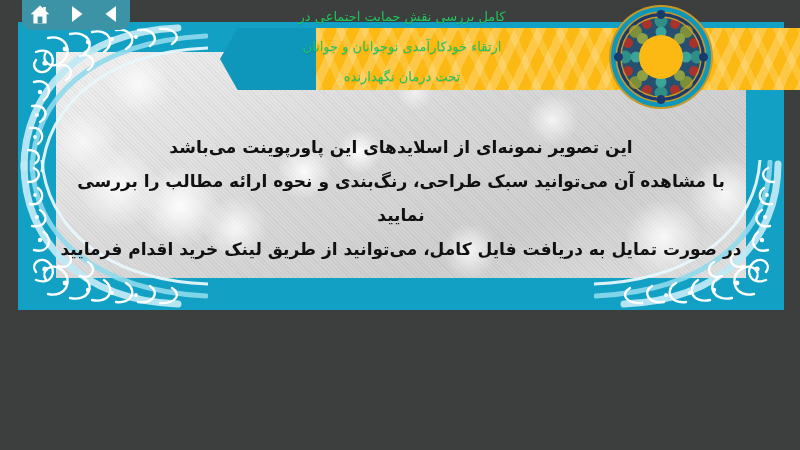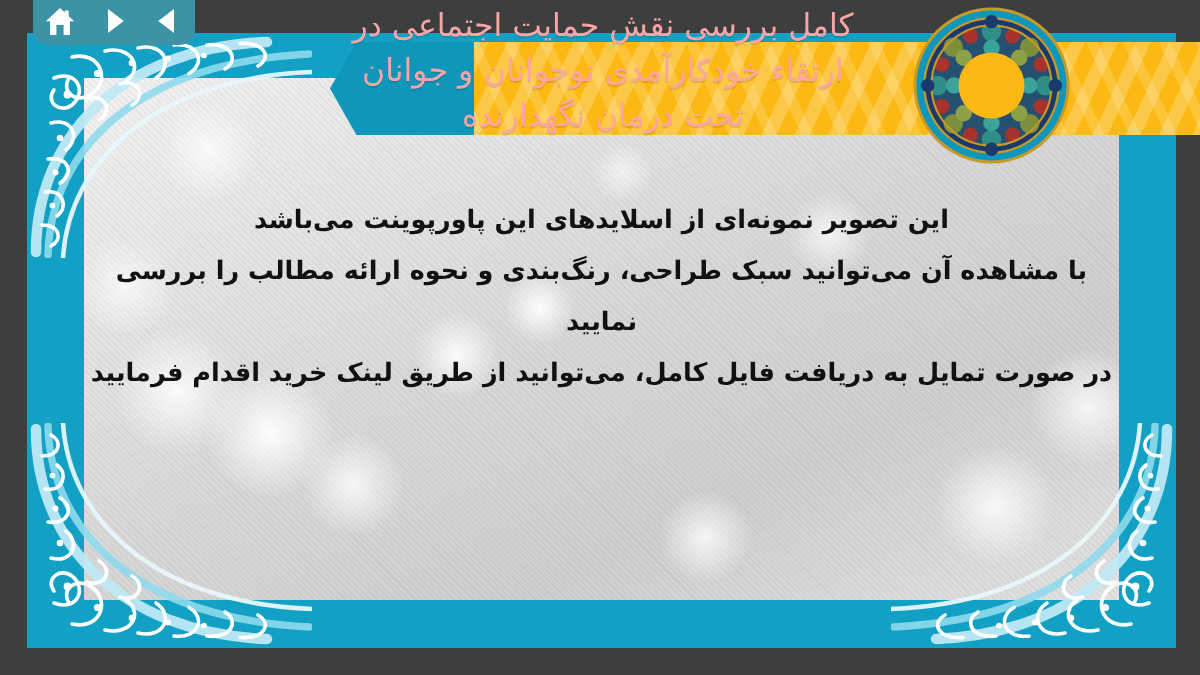--- a/index.html
+++ b/index.html
@@ -47,21 +47,21 @@
     cursor: pointer;
   }
   .navbtn svg { display: block; }
 
   
   #slide {
     position: absolute;
     left: 18px;
     top: 22px;
     width: 766px;
-    height: 410px;
+    height: 288px;
     background: #11a0c4;
     z-index: 10;
     overflow: hidden;
     text-decoration: underline;
   }
 
   
   #frame-ring {
     position: absolute;
     inset: 0;
@@ -139,22 +139,22 @@
         rgba(255,255,255,0) 7px,  rgba(255,255,255,0) 22px),
       #fcb913;
   }
   #title-text {
     position: absolute;
     left: 120px;
     top: 2px;
     right: 116px;
     z-index: 55;
     text-align: center;
-    color: #fca5a5;
-    font-size: 21px;
+    color: #22c55e;
+    font-size: 13px;
     line-height: 30px;
     font-weight: 400;
     direction: rtl;
     white-space: pre-line;
     text-shadow: 0 1px 0 rgba(0,0,0,.10);
   }
 
   
   #medallion {
     position: absolute;

